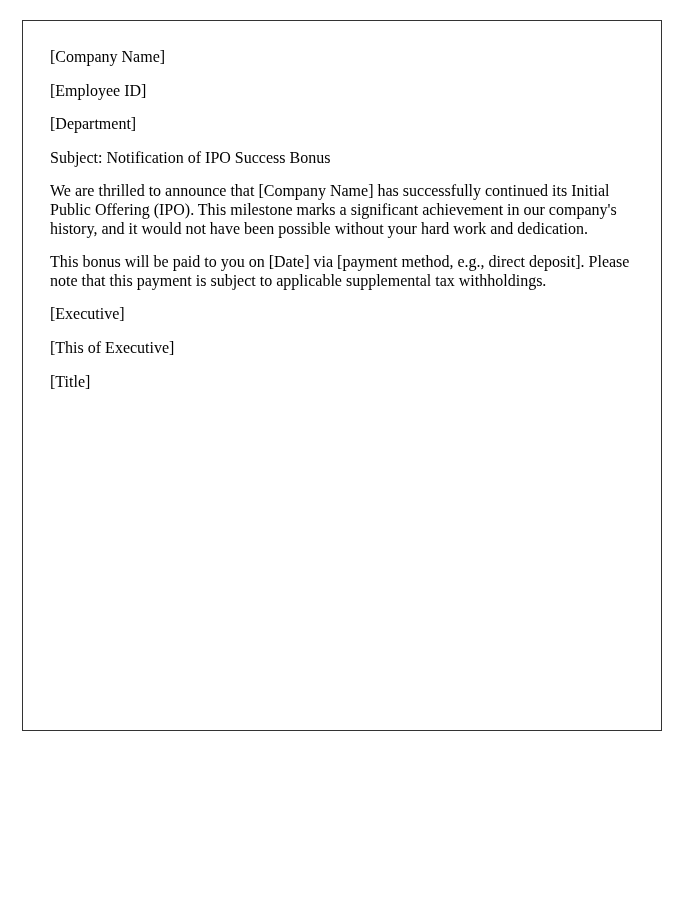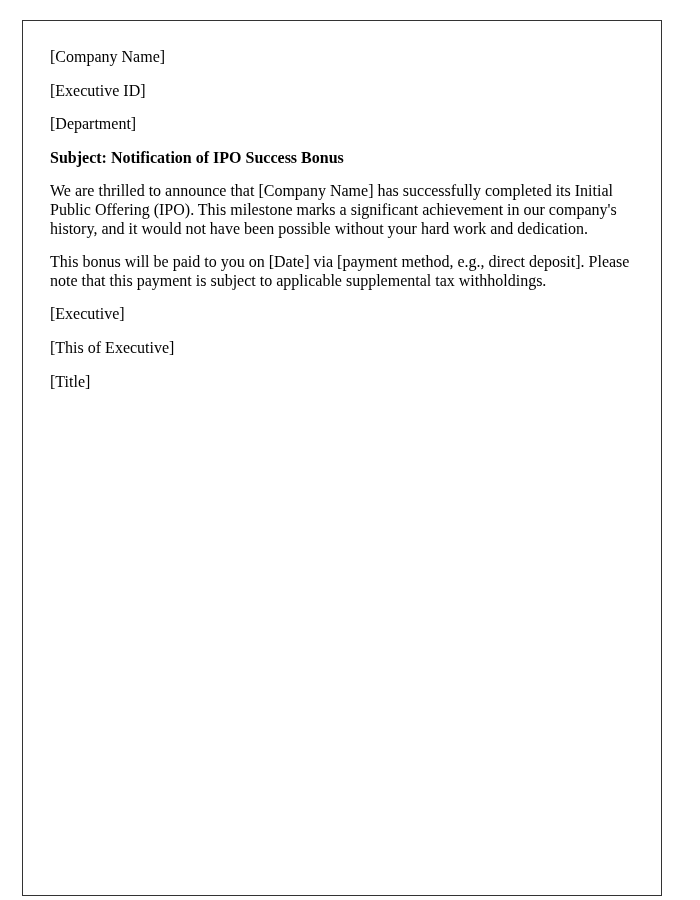--- a/index.html
+++ b/index.html
@@ -13,48 +13,48 @@
     position: relative;
     font-family: "Liberation Serif", "DejaVu Serif", serif;
     color: #000000;
     -webkit-font-smoothing: antialiased;
   }
   .letter-box {
     position: absolute;
     left: 22px;
     top: 20px;
     width: 640px;
-    height: 876px;
+    height: 711px;
     box-sizing: border-box;
     border: 1px solid #333333;
     background: #ffffff;
     padding: 27px 27px 0 27px;
     overflow: hidden;
   }
   .letter-box p {
     margin: 0 0 15px 0;
     font-size: 16px;
     line-height: 18.6px;
     letter-spacing: 0;
   }
   .letter-box p.subject {
-    font-weight: bold;
+    font-weight: normal;
   }
 </style>
 </head>
 <body>
 
 <div class="letter-box">
   <p>[Company Name]</p>
-  <p>[Executive ID]</p>
+  <p>[Employee ID]</p>
   <p>[Department]</p>
 
   <p class="subject">Subject: Notification of IPO Success Bonus</p>
 
 
-  <p>We are thrilled to announce that [Company Name] has successfully completed its Initial Public Offering (IPO). This milestone marks a significant achievement in our company's history, and it would not have been possible without your hard work and dedication.</p>
+  <p>We are thrilled to announce that [Company Name] has successfully continued its Initial Public Offering (IPO). This milestone marks a significant achievement in our company's history, and it would not have been possible without your hard work and dedication.</p>
   <p>This bonus will be paid to you on [Date] via [payment method, e.g., direct deposit]. Please note that this payment is subject to applicable supplemental tax withholdings.</p>
 
 
   <p>[Executive]</p>
   <p>[This of Executive]</p>
   <p>[Title]</p>
 </div>
 
 </body></html>

